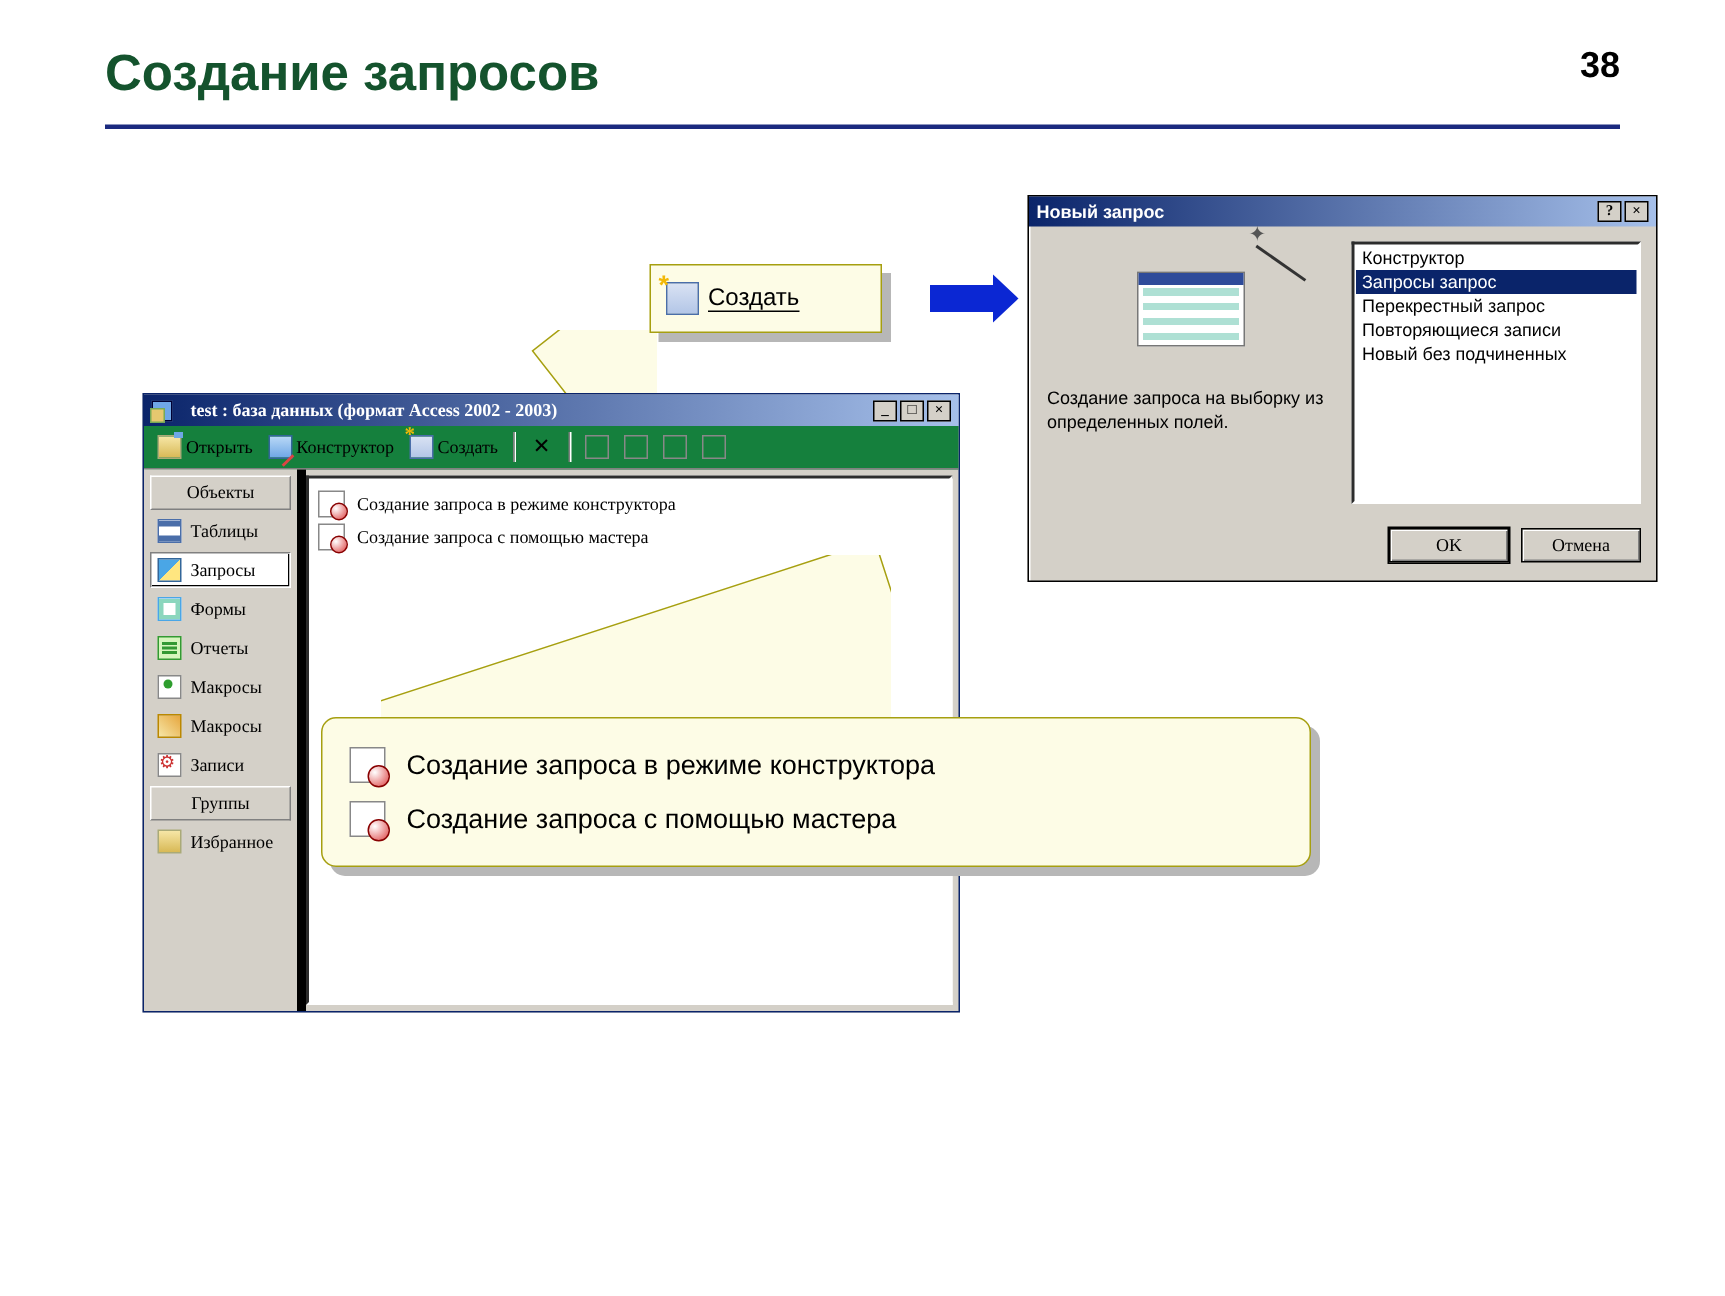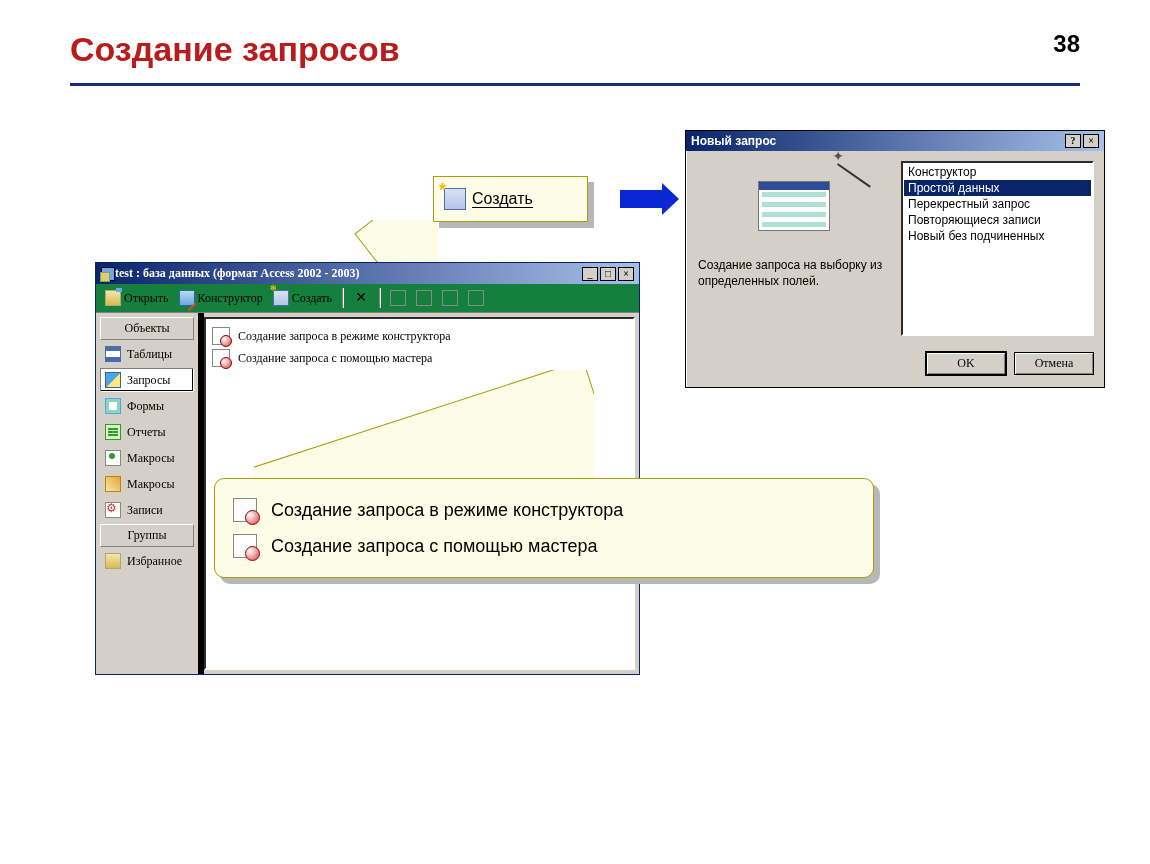--- a/index.html
+++ b/index.html
@@ -17,21 +17,21 @@
   .slide-heading {
     position: absolute;
     top: 30px;
     left: 70px;
     right: 70px;
     border-bottom: 3px solid #1b2a7f;
     padding-bottom: 14px;
   }
   .slide-title {
     font: bold 34px Arial, sans-serif;
-    color: #b91c1c;
+    color: #14532d;
   }
   .slide-number {
     position: absolute;
     right: 0;
     top: 0;
     font: bold 24px Arial, sans-serif;
     color: #000;
   }
 
   
@@ -208,21 +208,21 @@
     box-shadow:1px 1px 0 #fff inset;
     font:12px Tahoma,sans-serif;
   }
   .dbwin .titlebar{
     background:linear-gradient(to right,#0a246a,#a6c0ea);
     color:#fff;
     font:bold 12px Tahoma;
     padding:3px 5px;
     display:flex;justify-content:space-between;align-items:center;
   }
-  .titlebar .cap{display:flex;align-items:center;gap:0;}
+  .titlebar .cap{display:flex;align-items:center;gap:12px;}
   .titlebar .cap .dbicon{
     width:14px;height:14px;background:#6fa7e6;border:1px solid #003;position:relative;
   }
   .titlebar .cap .dbicon::before{content:"";position:absolute;bottom:-2px;left:-2px;width:8px;height:8px;background:#e6c86f;border:1px solid #7a5;}
   .titlebar .wbtns{display:flex;gap:2px;}
   .titlebar .wbtn{
     width:16px;height:14px;background:#d4d0c8;border:1px solid #000;
     font:bold 10px Tahoma;color:#000;text-align:center;line-height:12px;
   }
 
@@ -380,21 +380,21 @@
       <div class="dlg-preview">
         <div class="mini-table">
             <div class="rows"></div>
           </div>
         <div class="wand"></div>
       </div>
       <div class="dlg-desc">Создание запроса на выборку из определенных полей.</div>
     </div>
     <div class="dlg-list">
       <div class="opt">Конструктор</div>
-      <div class="opt selected">Простой данных</div>
+      <div class="opt selected">Запросы запрос</div>
       <div class="opt">Перекрестный запрос</div>
       <div class="opt">Повторяющиеся записи</div>
       <div class="opt">Новый без подчиненных</div>
     </div>
   </div>
   <div class="dlg-buttons">
     <div class="win-btn default">OK</div>
     <div class="win-btn">Отмена</div>
   </div>
 </div>

